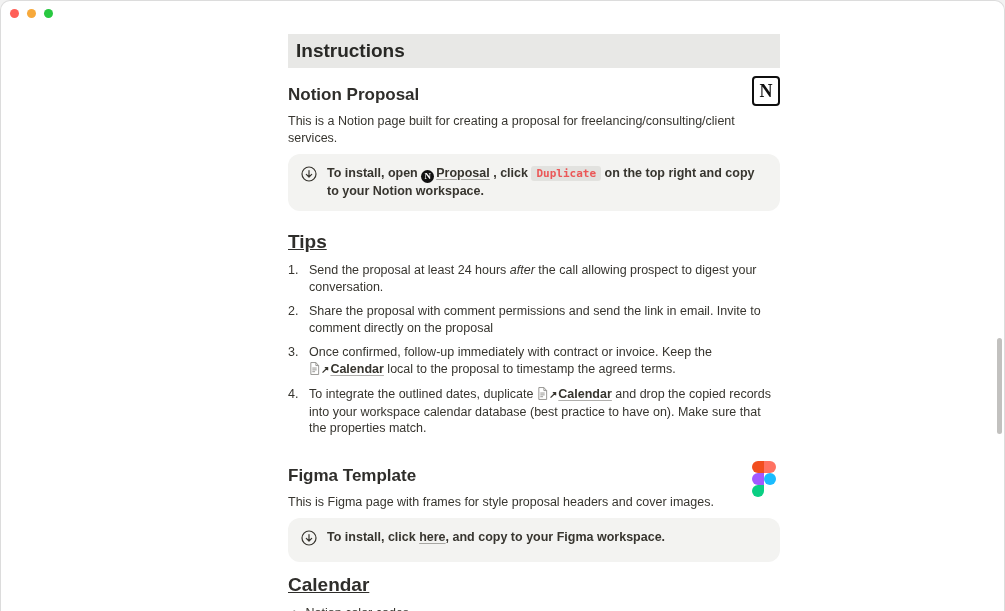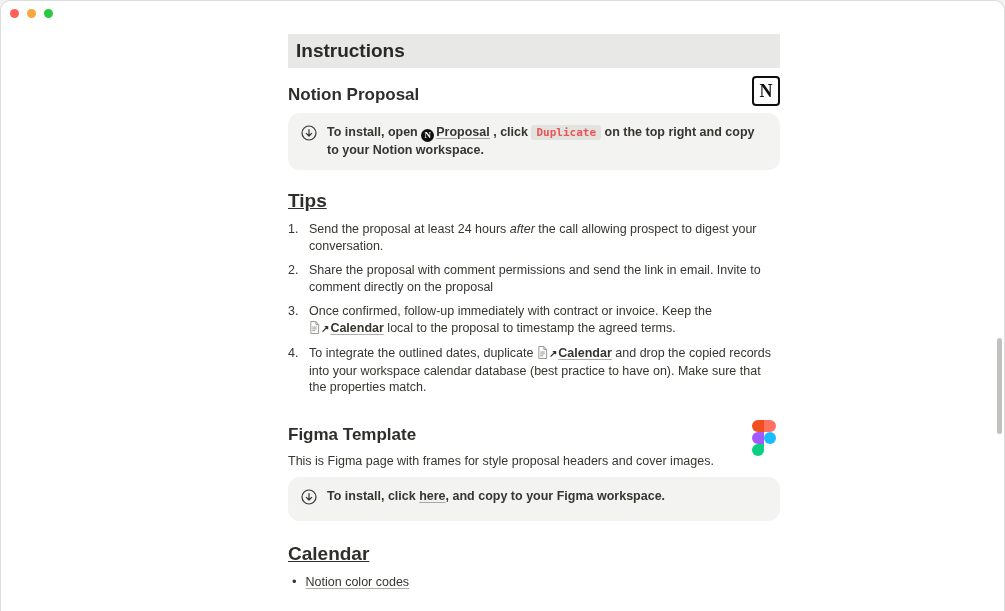--- a/index.html
+++ b/index.html
@@ -61,21 +61,21 @@
   .figma-logo { position:absolute; top:-4px; right:4px; width:24px; height:36px; }
   .figma-logo .row { display:flex; height:12px; }
   .figma-logo .cell { width:12px; height:12px; }
   .f-tl { background:#f24e1e; border-radius:999px 0 0 999px; }
   .f-tr { background:#ff7262; border-radius:0 999px 999px 0; }
   .f-ml { background:#a259ff; border-radius:999px 0 0 999px; }
   .f-mr { background:#1abcfe; border-radius:50%; }
   .f-bl { background:#0acf83; border-radius:999px 0 999px 999px; }
 
   .figma-section { margin-top:28px; }
-  .figma-section .callout { margin-bottom:24px; }
+  .figma-section .callout { margin-bottom:14px; }
   .res-title { margin-bottom:10px; }
 
   .scroll-thumb { position:absolute; right:2px; top:337px; width:5px; height:96px;
     background:#c2c1bf; border-radius:3px; cursor:pointer; }
   em { font-style:italic; }
 </style>
 </head>
 <body>
 
 <div class="window">
@@ -88,20 +88,21 @@
 
   <div class="doc">
 
     <div class="page-banner">
       <h1>Instructions</h1>
     </div>
 
     <div class="section">
       <div class="notion-logo">N</div>
       <h2 class="sec-title">Notion Proposal</h2>
+      <p class="desc">This is a Notion page built for creating a proposal for freelancing/consulting/client services.</p>
 
       <div class="callout">
         <span class="callout-icon">
           <svg width="16" height="16" viewBox="0 0 16 16">
               <circle cx="8" cy="8" r="7" fill="none" stroke="#37352f" stroke-width="1.2"></circle>
               <path d="M8 4.5v6M5.3 8.3 8 11l2.7-2.7" fill="none" stroke="#37352f" stroke-width="1.2" stroke-linecap="round" stroke-linejoin="round"></path>
             </svg>
         </span>
         <span class="txt">
           <span>To install, open </span><span class="mini-notion">N</span><span class="lnk">Proposal</span><span> , click </span><span class="code">Duplicate</span><span> on the top right and copy to your Notion workspace.</span>

